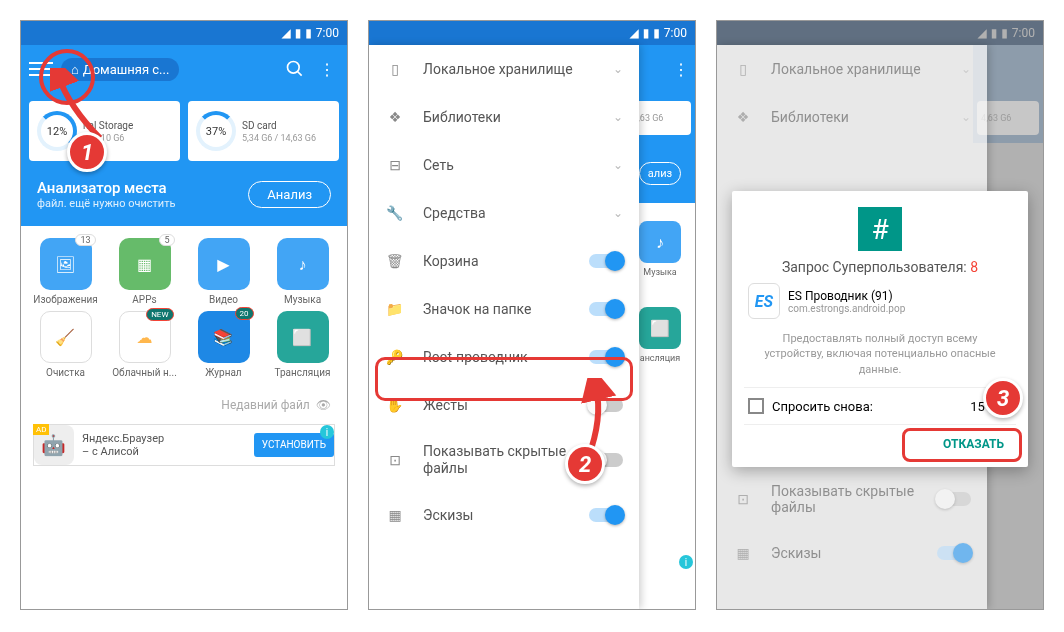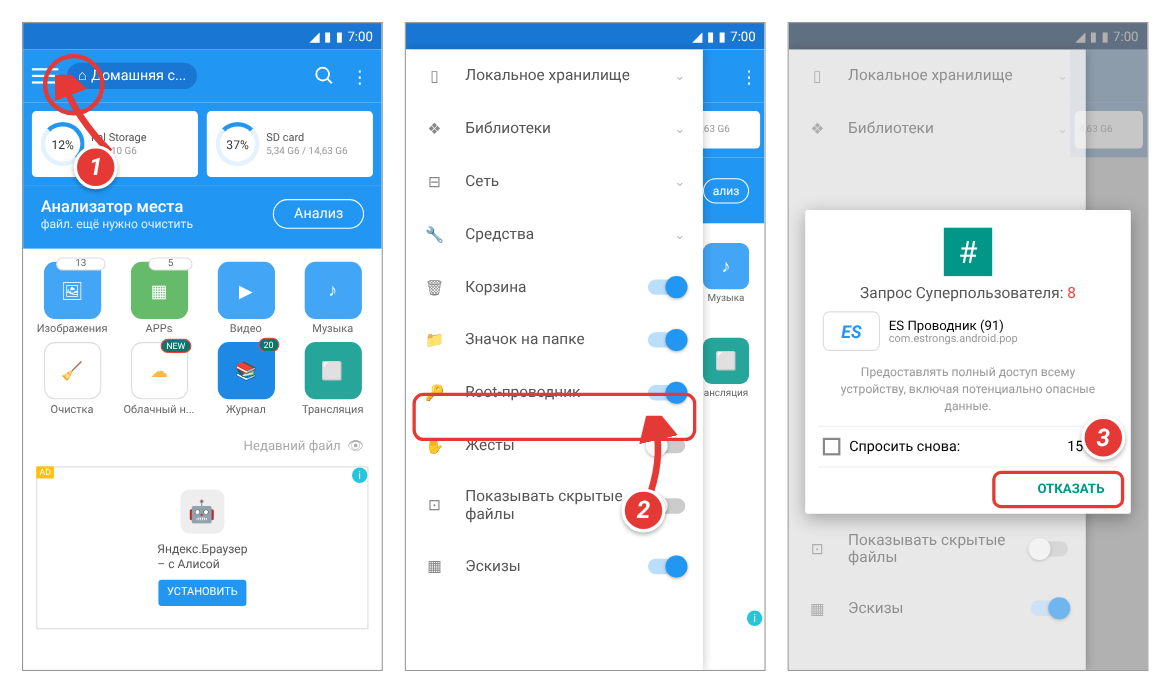--- a/index.html
+++ b/index.html
@@ -22,24 +22,24 @@
 .storage-name { color: #555; margin-bottom: 2px; }
 .storage-size { color: #999; font-size: 9px; }
 .analyzer { background: #2196f3; padding: 10px 16px 16px; color: #fff; display: flex; justify-content: space-between; align-items: center; }
 .analyzer-text h3 { font-size: 15px; font-weight: 500; }
 .analyzer-text p { font-size: 11px; opacity: 0.85; }
 .analyze-btn { border: 1.5px solid #fff; border-radius: 16px; padding: 5px 18px; font-size: 13px; color: #fff; background: transparent; }
 .grid { display: grid; grid-template-columns: repeat(4, 1fr); gap: 6px; padding: 12px 8px; }
 .grid-item { display: flex; flex-direction: column; align-items: center; gap: 4px; }
 .grid-icon { width: 52px; height: 52px; background: #42a5f5; border-radius: 10px; display: flex; align-items: center; justify-content: center; color: #fff; position: relative; }
 .grid-label { font-size: 10px; color: #666; text-align: center; }
-.badge { position: absolute; top: -4px; right: -4px; background: #fff; border: 1px solid #ddd; border-radius: 8px; padding: 0 16px; font-size: 9px; color: #666; }
+.badge { position: absolute; top: -4px; right: -4px; background: #fff; border: 1px solid #ddd; border-radius: 8px; padding: 0 4px; font-size: 9px; color: #666; }
 .badge-red { background: #0f766e; color: #fff; border-color: #f44336; font-size: 8px; padding: 1px 4px; }
 .recent { padding: 8px 16px; color: #aaa; font-size: 12px; display: flex; align-items: center; gap: 6px; justify-content: flex-end; }
-.ad { margin: 4px 12px; border: 1px solid #ddd; padding: 20px; display: flex; align-items: center; gap: 8px; position: relative; flex-direction: column; }
+.ad { margin: 4px 12px; border: 1px solid #ddd; padding: 0; display: flex; align-items: center; gap: 8px; position: relative; }
 .ad-badge { position: absolute; top: -1px; left: -1px; background: #ffc107; color: #fff; font-size: 8px; padding: 1px 3px; }
 .ad-info-dot { position: absolute; top: 0; right: 0; width: 14px; height: 14px; border-radius: 50%; background: #26c6da; color: #fff; font-size: 10px; display: flex; align-items: center; justify-content: center; }
 .ad-icon { width: 40px; height: 40px; background: #eee; border-radius: 8px; display: flex; align-items: center; justify-content: center; font-size: 20px; }
 .ad-text { flex: 1; font-size: 11px; color: #555; }
 .ad-btn { background: #2196f3; color: #fff; padding: 6px 8px; font-size: 10px; border-radius: 3px; text-align: right; line-height: 1.2; }
 
 .sidebar { position: absolute; top: 24px; left: 0; width: 270px; height: calc(100% - 24px); background: #fff; z-index: 5; box-shadow: 2px 0 8px rgba(0,0,0,0.2); overflow-y: auto; }
 .side-item { display: flex; align-items: center; padding: 14px 16px; gap: 18px; color: #555; font-size: 14px; }
 .side-icon { width: 20px; height: 20px; display: flex; align-items: center; justify-content: center; color: #888; }
 .side-label { flex: 1; }
@@ -56,21 +56,21 @@
 .num2 { top: 444px; left: 565px; }
 .num3 { top: 378px; left: 983px; }
 .arrow2 { position: absolute; top: 378px; left: 528px; z-index: 11; }
 
 .overlay { position: absolute; top: 0; left: 0; right: 0; bottom: 0; background: rgba(100,100,100,0.5); }
 .dialog { position: absolute; top: 170px; left: 15px; right: 15px; background: #fff; border-radius: 2px; box-shadow: 0 4px 16px rgba(0,0,0,0.3); padding: 16px 12px 8px; z-index: 8; }
 .dialog-hash { width: 44px; height: 44px; background: #009688; color: #fff; font-size: 28px; display: flex; align-items: center; justify-content: center; margin: 0 auto 8px; }
 .dialog-title { text-align: center; font-size: 14px; color: #555; }
 .dialog-title .red { color: #f44336; }
 .dialog-app { display: flex; align-items: center; gap: 8px; padding: 8px 4px; }
-.dialog-app-icon { width: 52px; height: 36px; background: #fff; border: 1px solid #ddd; border-radius: 6px; display: flex; align-items: center; justify-content: center; font-size: 16px; color: #2196f3; font-style: italic; font-weight: bold; }
+.dialog-app-icon { width: 32px; height: 36px; background: #fff; border: 1px solid #ddd; border-radius: 6px; display: flex; align-items: center; justify-content: center; font-size: 16px; color: #2196f3; font-style: italic; font-weight: bold; }
 .dialog-app-text { font-size: 12px; }
 .dialog-app-text .pkg { font-size: 10px; color: #999; }
 .dialog-desc { font-size: 11px; color: #999; text-align: center; padding: 4px 8px 10px; line-height: 1.4; }
 .dialog-divider { height: 1px; background: #eee; }
 .dialog-ask { display: flex; align-items: center; gap: 8px; padding: 10px 4px; font-size: 13px; }
 .checkbox { width: 16px; height: 16px; border: 2px solid #888; }
 .dialog-btns { display: flex; justify-content: flex-end; gap: 4px; padding-top: 4px; }
 .dialog-btn { padding: 8px 12px; font-size: 12px; font-weight: bold; color: #009688; }
 .grant-highlight { position: absolute; bottom: 5px; right: 6px; width: 120px; height: 34px; border: 3px solid #e53935; border-radius: 8px; pointer-events: none; }
 .phone3 .sidebar { background: #f0f0f0; }

